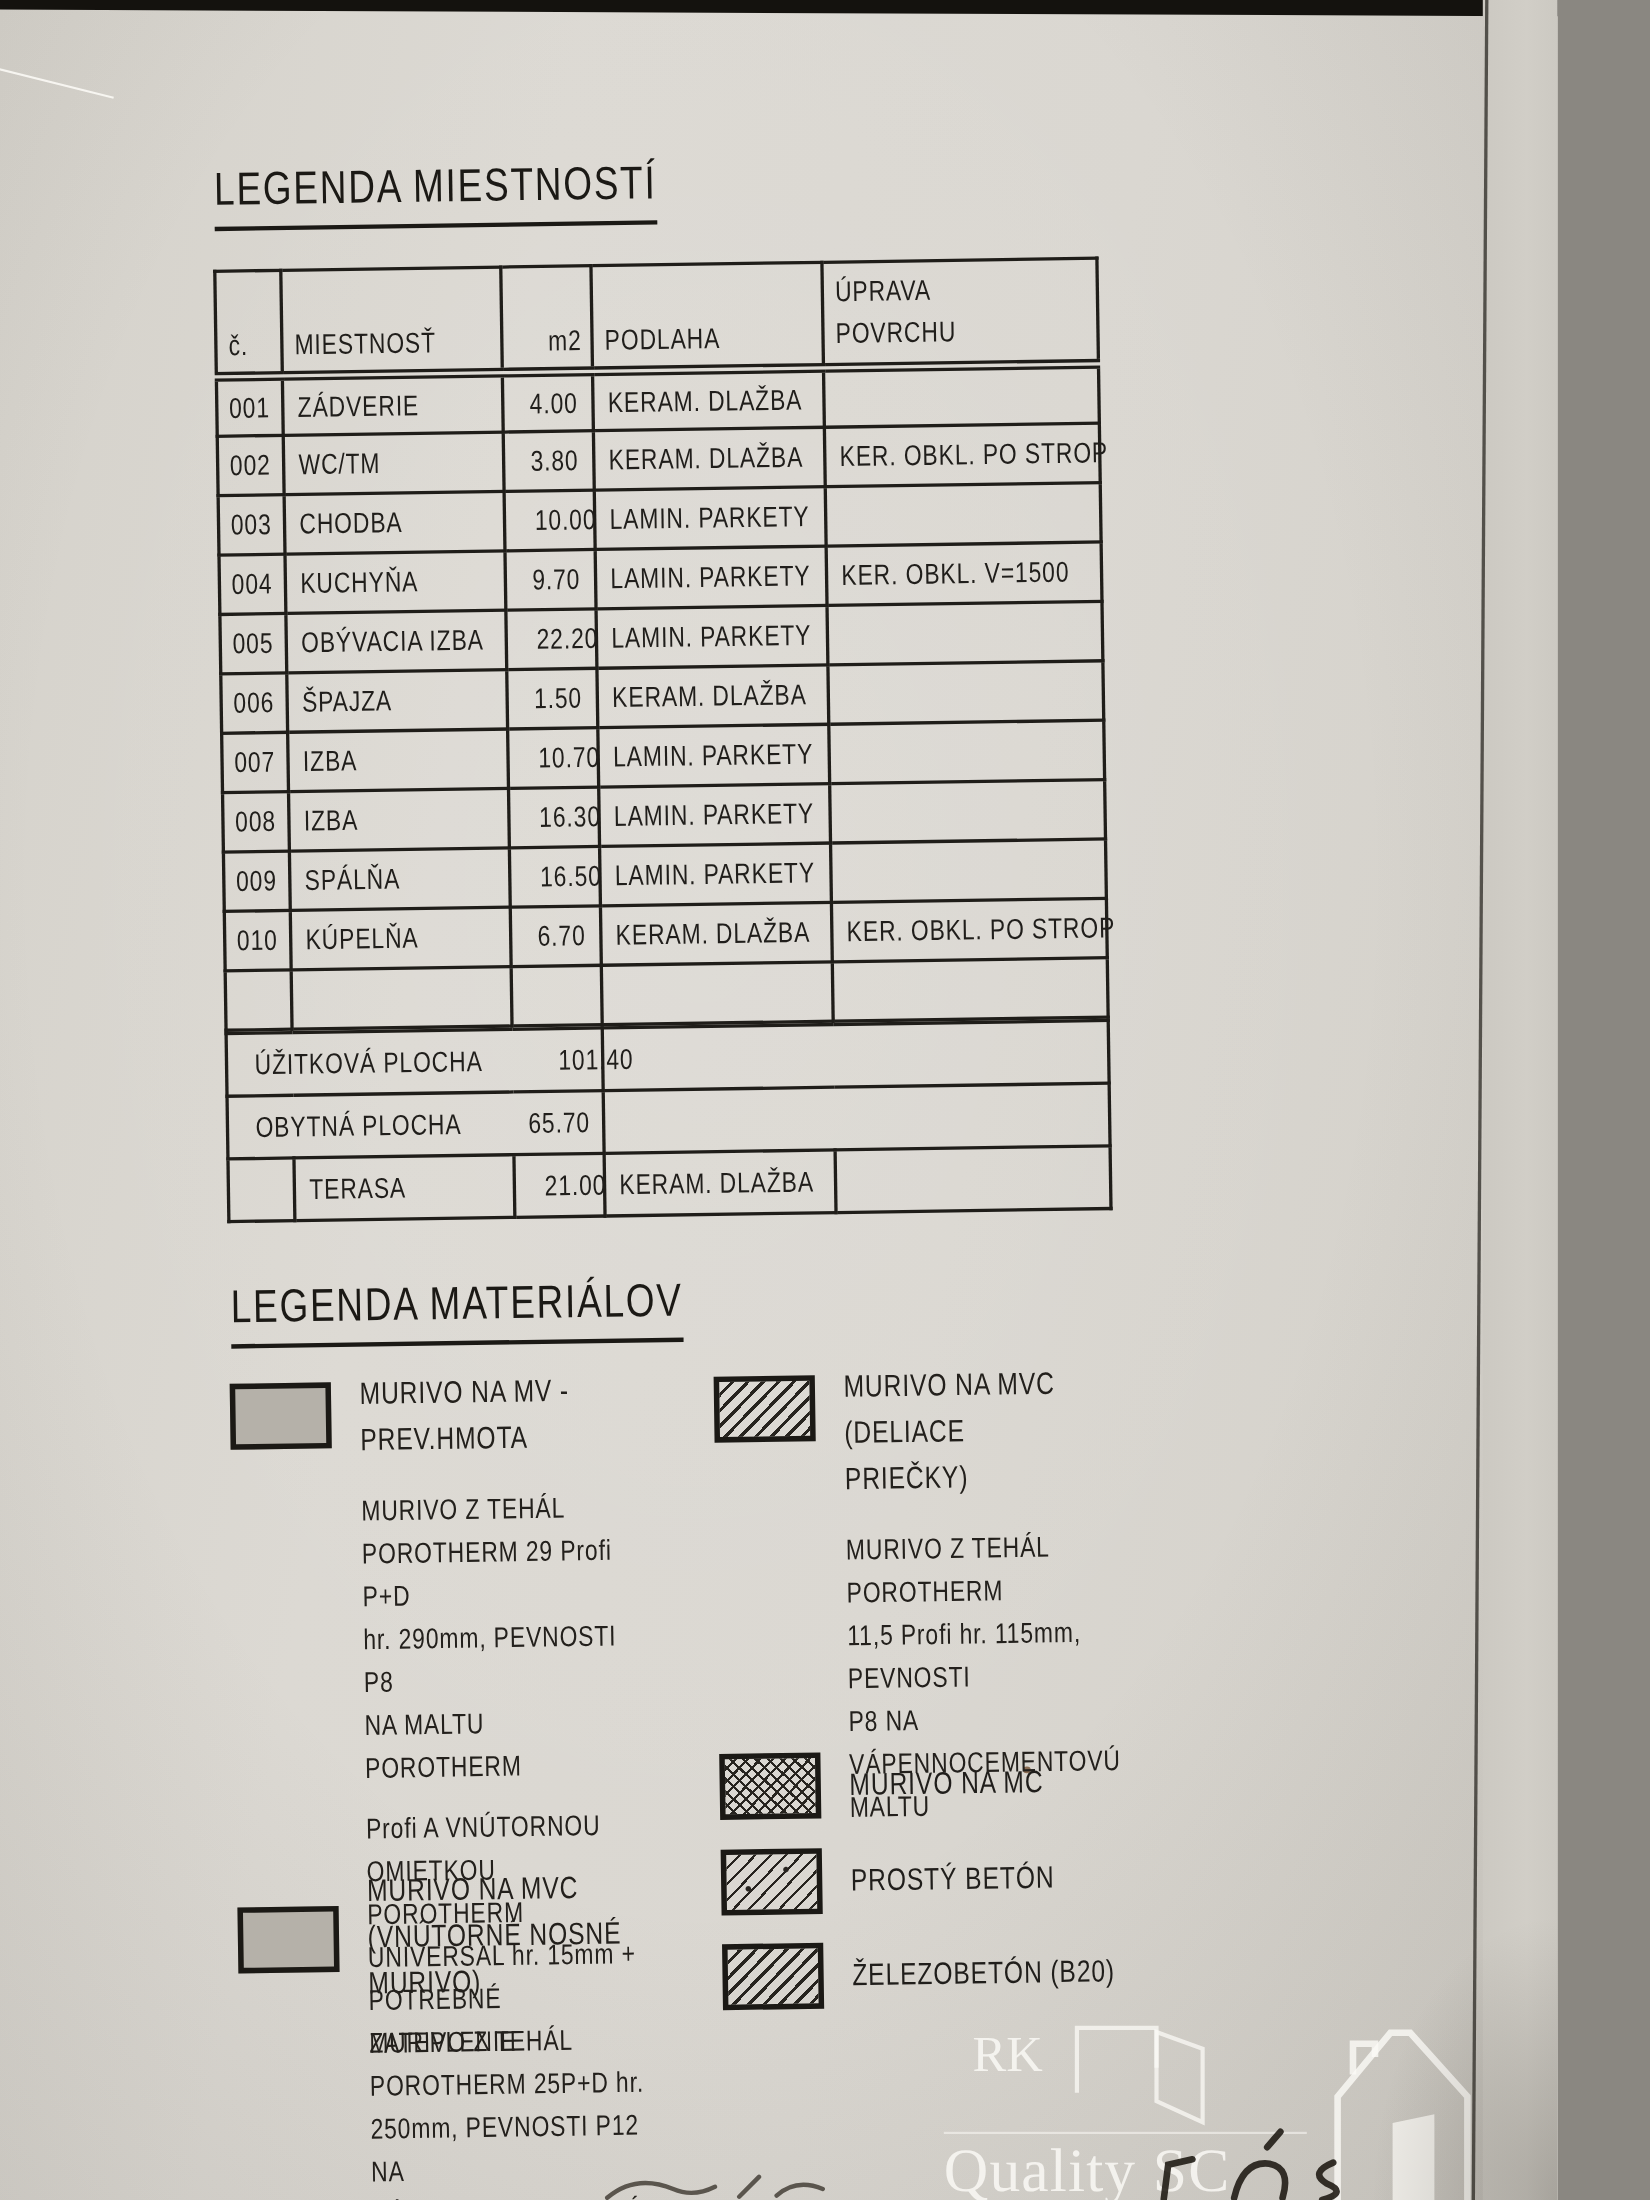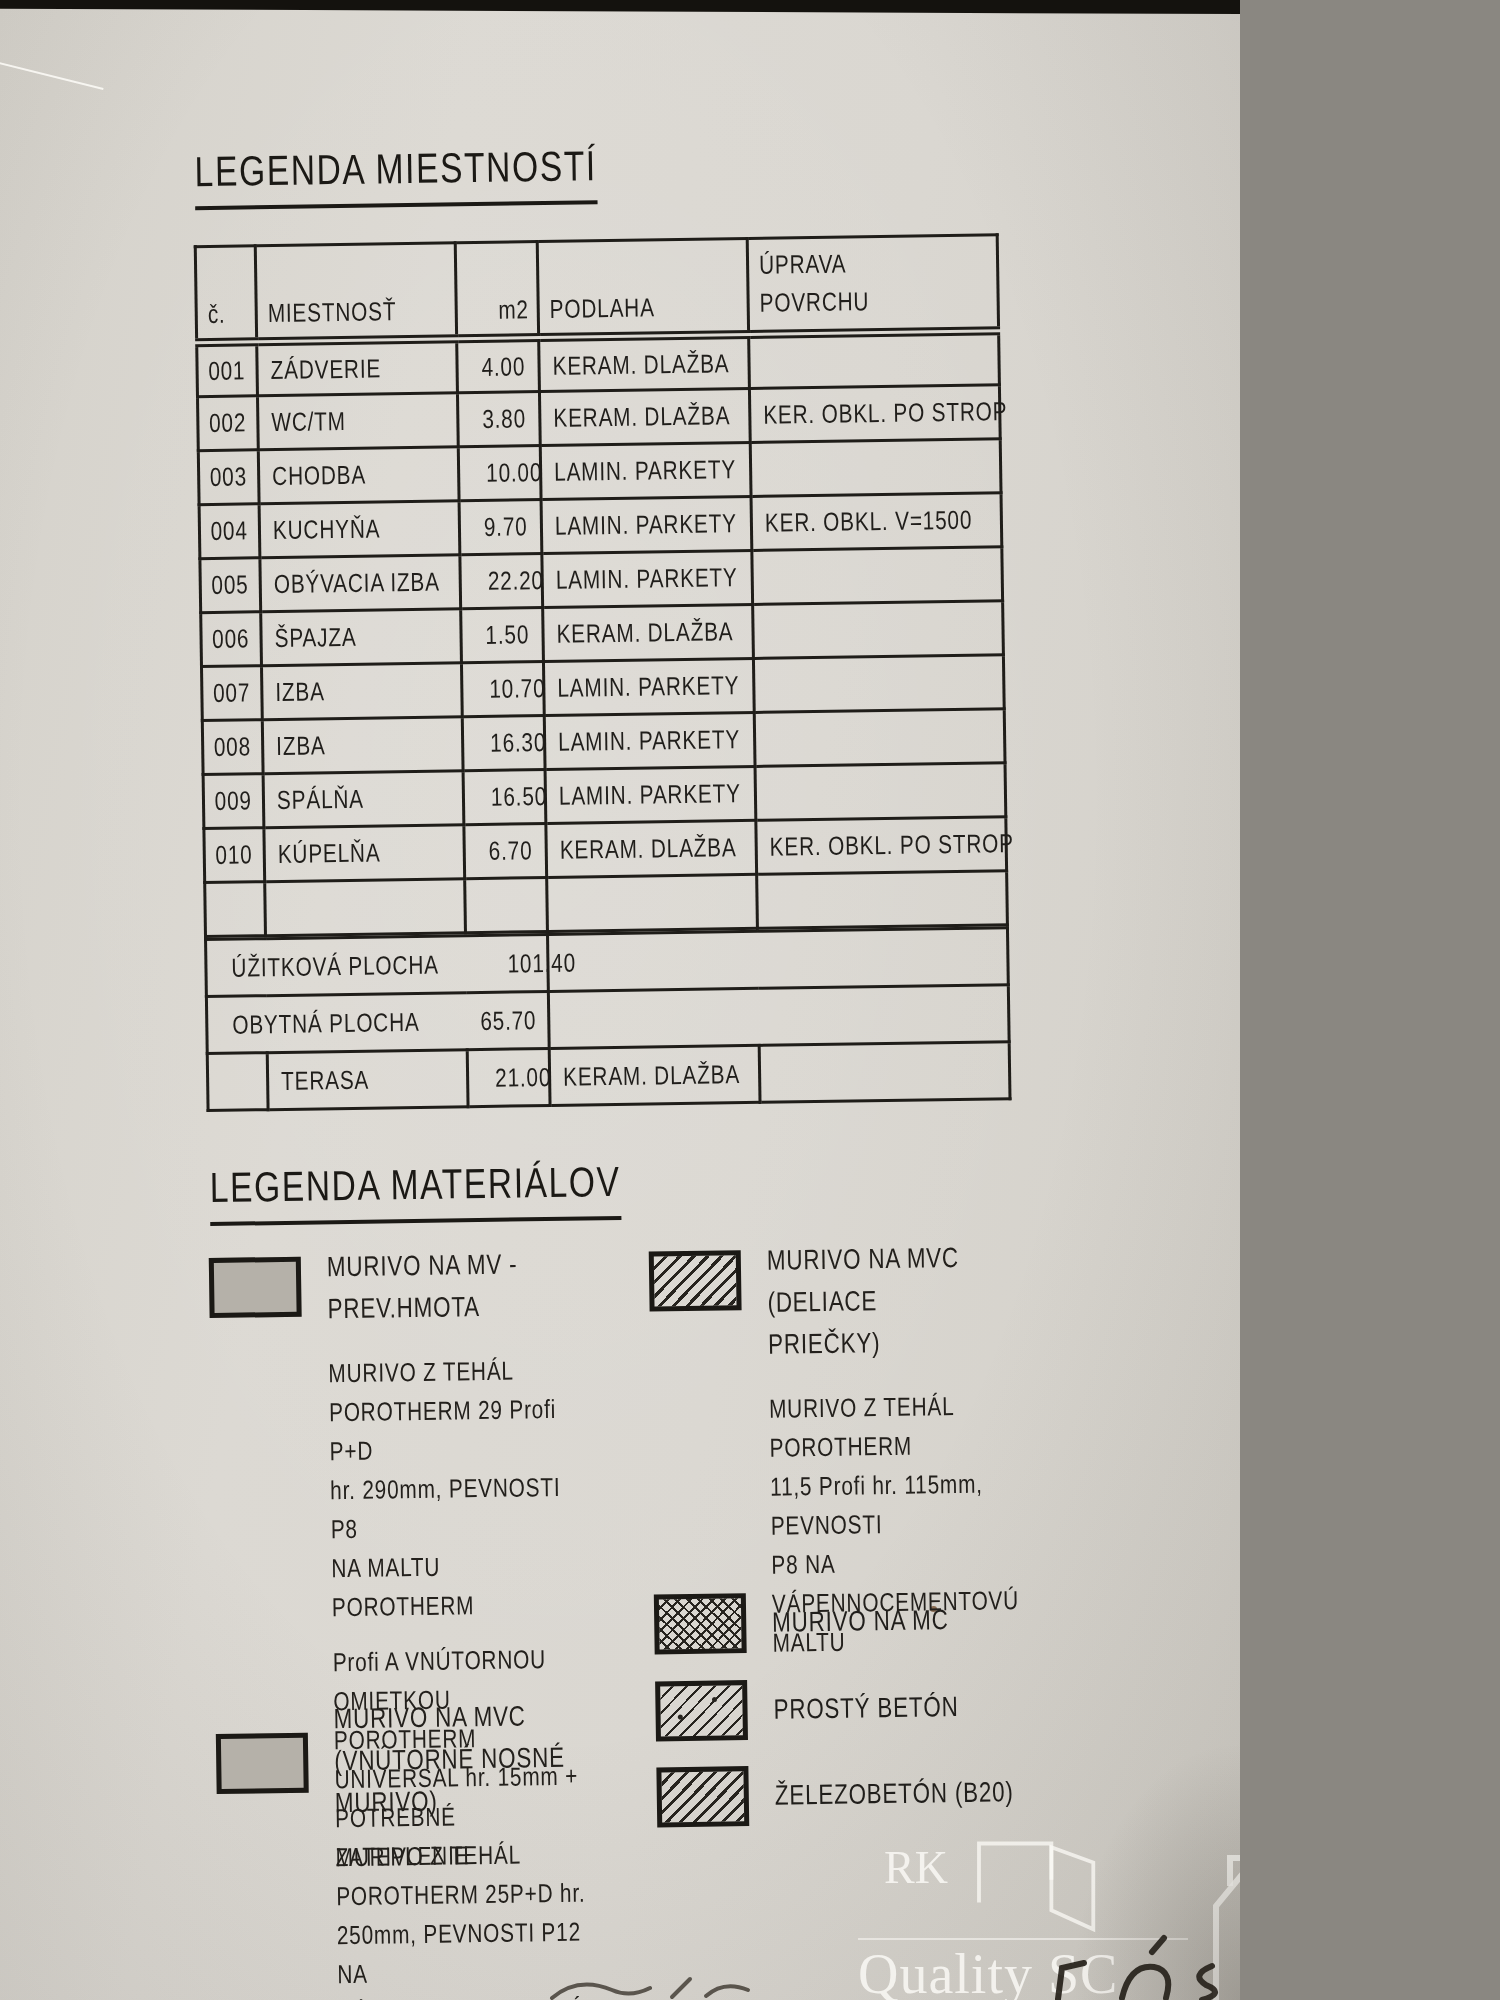--- a/index.html
+++ b/index.html
@@ -1,19 +1,19 @@
 <!DOCTYPE html>
 <html><head>
 <meta charset="utf-8">
 <style>
   * { margin:0; padding:0; box-sizing:border-box; }
   html,body { width:1500px; height:2000px; }
   body { font-family:"Liberation Sans", sans-serif; background:#8a8781; overflow:hidden; }
 
-  .stage { position:relative; width:1240px; height:2000px; overflow:hidden; color:#201e1b;
+  .stage { position:relative; width:1416px; height:2000px; overflow:hidden; color:#201e1b;
     background:linear-gradient(100deg,#d5d2cb 0%,#dcd9d3 30%,#dad7d1 60%,#d3d0c9 100%); }
   .vignette { position:absolute; inset:0; pointer-events:none;
     background:radial-gradient(ellipse at 45% 40%, rgba(255,255,255,0.10) 0%, rgba(0,0,0,0) 55%, rgba(60,55,48,0.12) 100%); }
 
   
   .top-edge { position:absolute; top:-8px; left:-12px; width:1540px; height:20px; background:#14120e; transform:rotate(0.25deg); }
   .scratch { position:absolute; top:74px; left:-10px; width:115px; height:2px; background:rgba(251,250,245,0.9); transform:rotate(14deg); }
   .right-strip { position:absolute; top:0; left:1348px; width:152px; height:2000px;
     background:linear-gradient(90deg,#ccc9c2 0px,#d1cec7 40px,#c7c4bd 95px,#cac7c0 152px); }
   .page-edge-line { position:absolute; top:-6px; left:1344px; width:3px; height:2016px; background:rgba(42,39,33,0.75); transform:rotate(0.35deg); }

